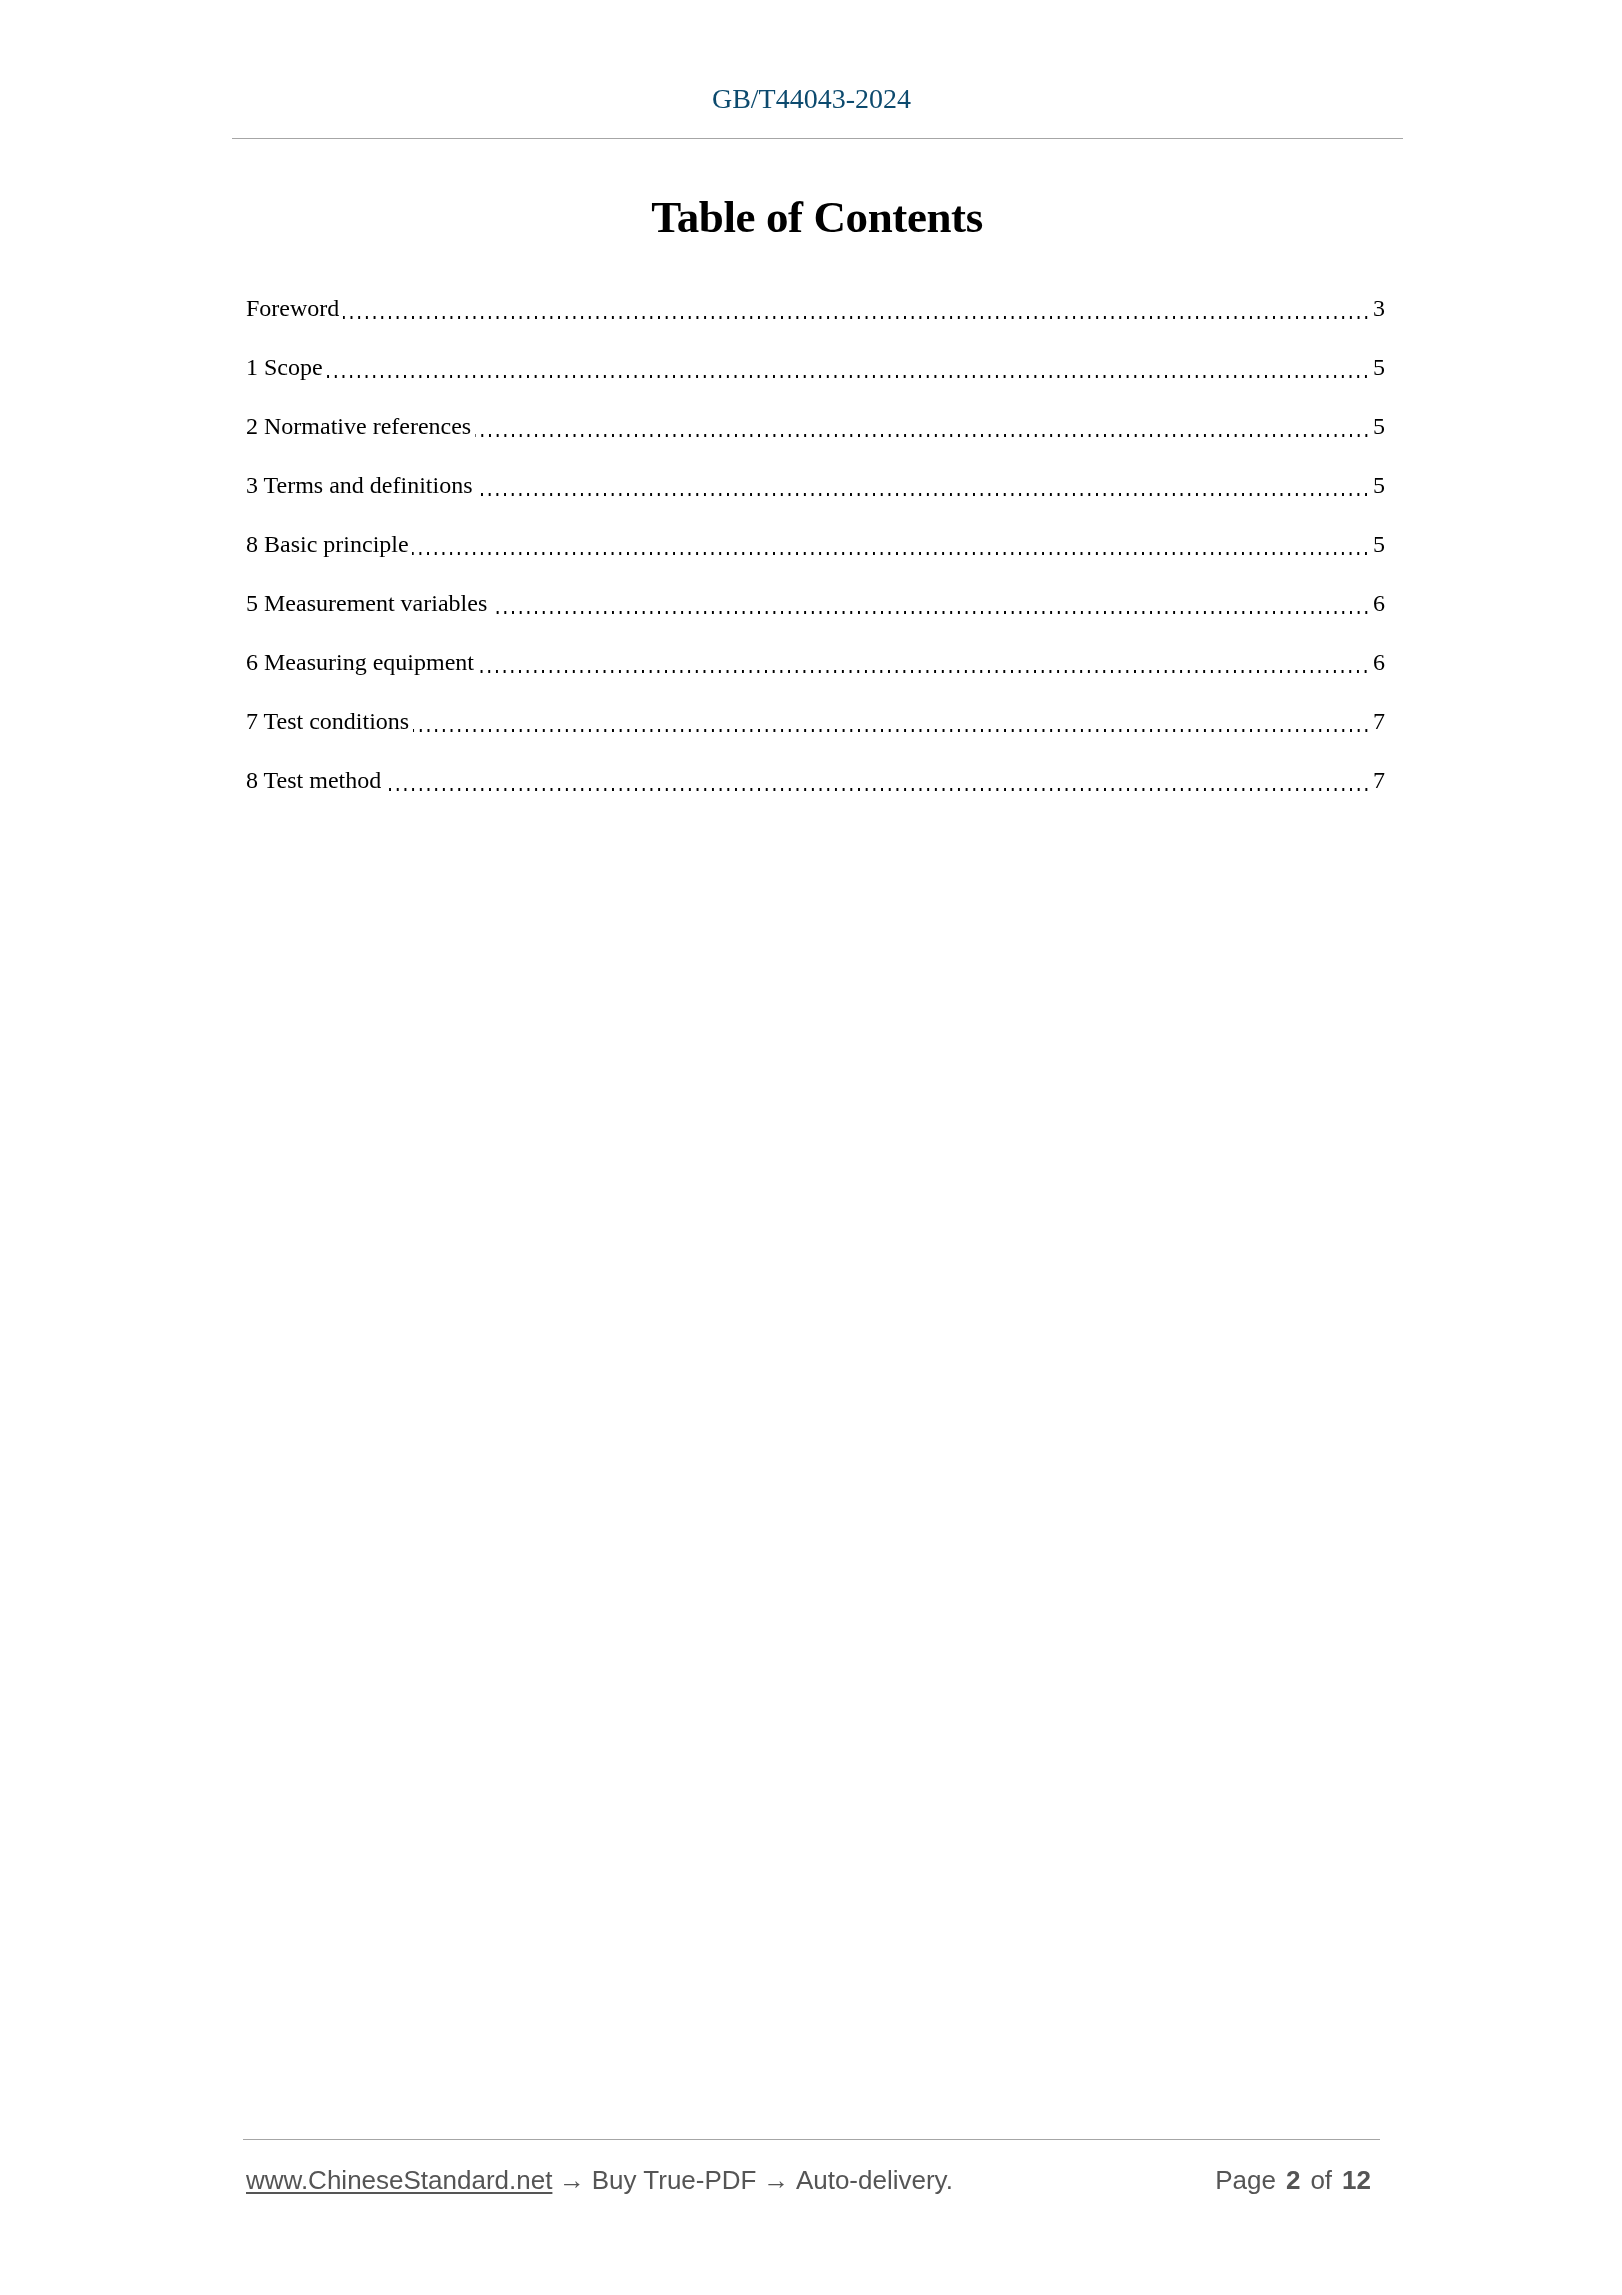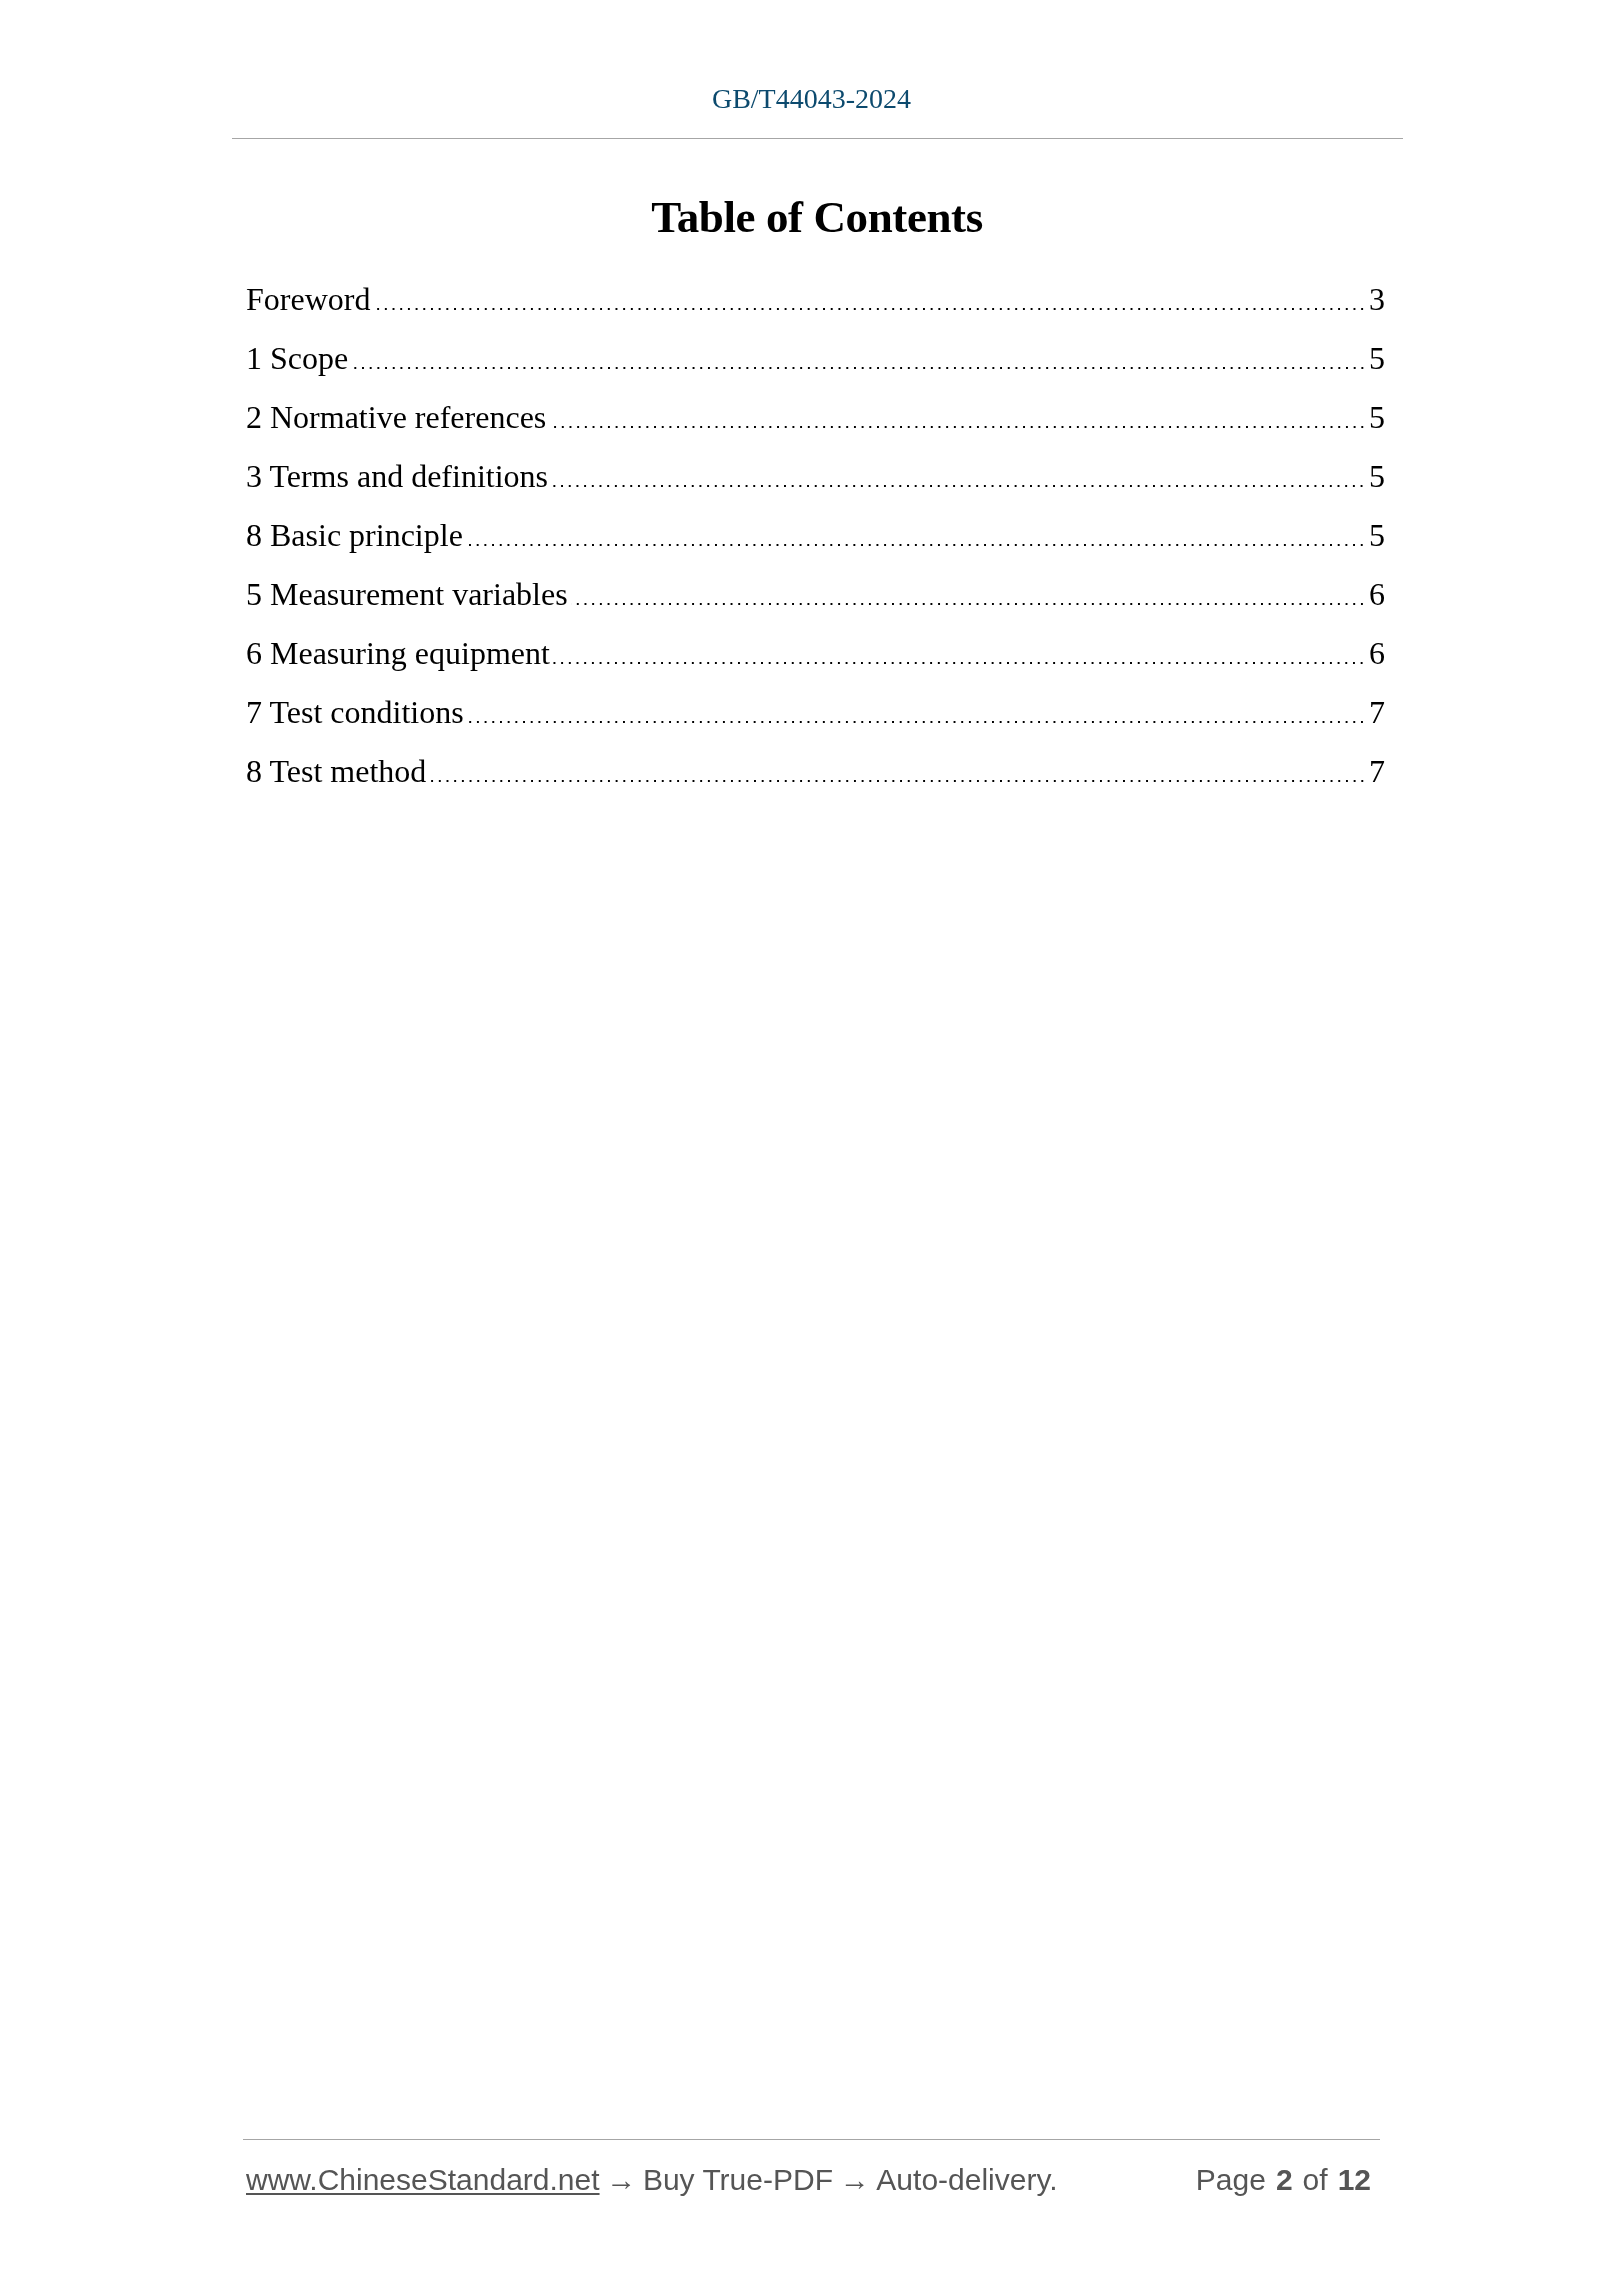--- a/index.html
+++ b/index.html
@@ -48,23 +48,23 @@
       position: absolute;
       left: 246px;
       width: 1139px;
       top: 278px;
       margin: 0;
       padding: 0;
       list-style: none;
     }
     .toc-row {
       display: flex;
-      align-items: flex-start;
+      align-items: center;
       height: 59px;
-      font-size: 32px;
+      font-size: 24px;
       line-height: 42px;
       white-space: nowrap;
       cursor: pointer;
     }
     .toc-label {
       flex: 0 0 auto;
       padding-right: 3.3px;
     }
     .toc-leader {
       flex: 1 1 auto;
@@ -99,21 +99,21 @@
     }
     .footer {
       position: absolute;
       left: 246px;
       width: 1130px;
       top: 2161px;
       display: flex;
       justify-content: space-between;
       align-items: center;
       font-family: "Liberation Sans", "DejaVu Sans", sans-serif;
-      font-size: 30px;
+      font-size: 26px;
       line-height: 38px;
       color: #555555;
       gap: 37px;
     }
     .footer-left a {
       color: #555555;
       text-decoration: underline;
       text-decoration-thickness: 1.7px;
       text-underline-offset: 3.3px;
     }

